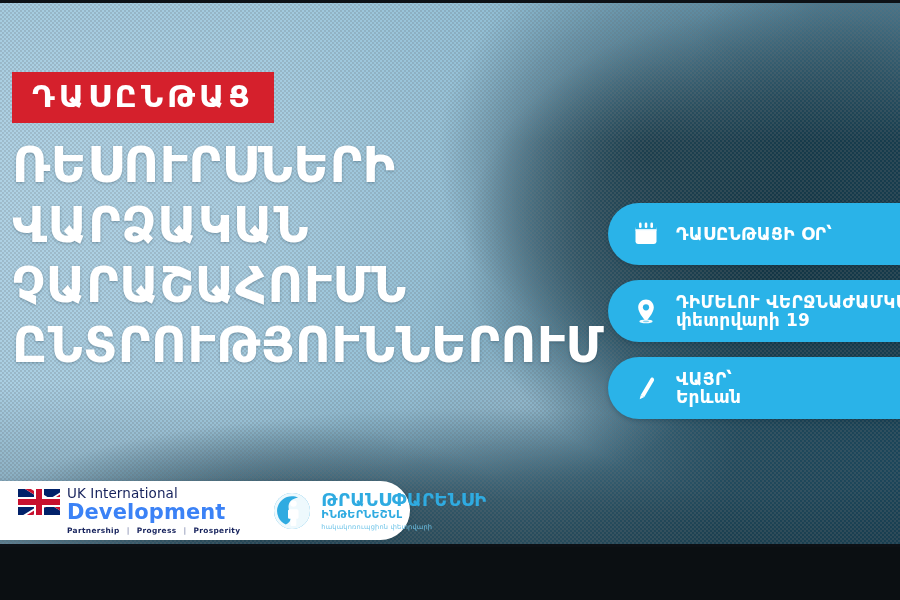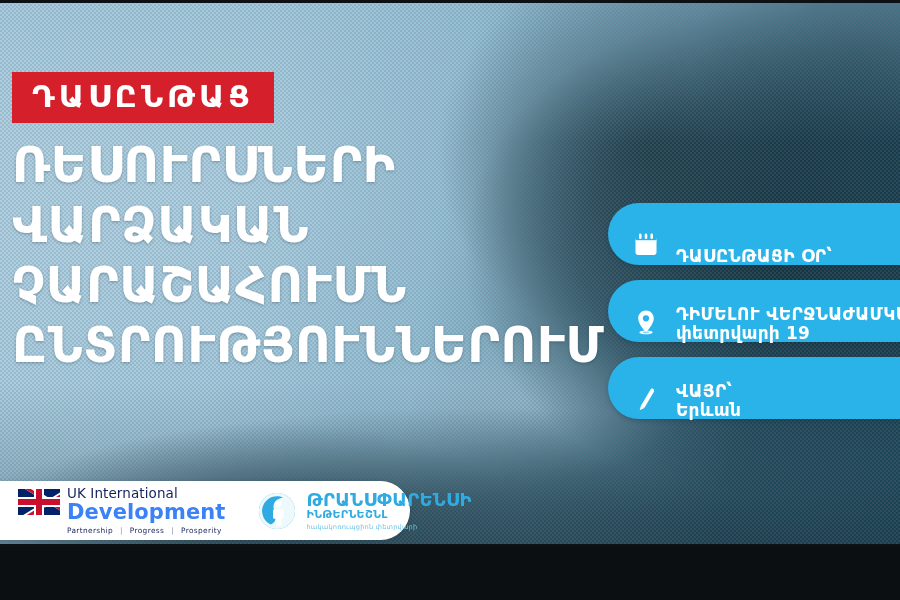--- a/index.html
+++ b/index.html
@@ -72,21 +72,21 @@
     position:absolute;left:12px;top:136px;
     color:#ffffff;font-weight:700;
     font-size:49px;line-height:60px;letter-spacing:.5px;
     text-shadow:0 1px 3px rgba(20,50,65,.35);
   }
   .headline div{white-space:nowrap;}
 
   
   .cards{position:absolute;left:608px;top:203px;width:292px;}
   .card{
-    position:relative;display:flex;align-items:flex-end;
+    position:relative;display:flex;align-items:center;
     background:#2ab3e8;color:#fff;
     height:62px;margin-bottom:15px;
     border-radius:31px 0 0 31px;
     padding-left:18px;box-sizing:border-box;
     box-shadow:0 2px 4px rgba(10,40,55,.25);
   }
   .card .ico{
     width:40px;min-width:40px;height:40px;
     display:flex;align-items:center;justify-content:center;
   }
@@ -114,21 +114,21 @@
   .uk-d2{width:200%;height:5px;background:#fff;top:10px;left:-25%;transform:rotate(-31.6deg);}
   .uk-d3{width:200%;height:2.6px;background:#C8102E;top:11.5px;left:-25%;transform:rotate(31.6deg);}
   .uk-d4{width:200%;height:2.6px;background:#C8102E;top:11.5px;left:-25%;transform:rotate(-31.6deg);}
   .uk-hw{left:0;right:0;top:8.2px;height:9.6px;background:#fff;width:100%;}
   .uk-vw{top:0;bottom:0;left:16.2px;width:9.6px;background:#fff;height:100%;}
   .uk-hr{left:0;right:0;top:10.4px;height:5.2px;background:#C8102E;width:100%;}
   .uk-vr{top:0;bottom:0;left:18.4px;width:5.2px;background:#C8102E;height:100%;}
   .uktext{line-height:1;}
   .uk-l1{font-size:13.5px;color:#16225c;font-weight:400;letter-spacing:.1px;}
   .uk-l2{font-size:21px;color:#3b82f6;font-weight:700;letter-spacing:.1px;margin-top:1px;}
-  .uk-l3{font-size:7.4px;color:#16225c;letter-spacing:.35px;margin-top:4px;white-space:nowrap;}
+  .uk-l3{font-size:7.4px;color:#16225c;letter-spacing:.35px;margin-top:4px;white-space:nowrap;font-weight:bold;}
   .uk-l3 span.sep{color:#8b93b4;padding:0 7px;}
 
   .tilogo{display:flex;align-items:center;margin-left:32px;}
   .ti-mark{width:40px;height:40px;margin-right:9px;flex:0 0 auto;}
   .ti-text{line-height:1.05;}
   .ti-l1{font-size:18px;color:#2fabe1;font-weight:700;letter-spacing:.3px;white-space:nowrap;}
   .ti-l2{font-size:11px;color:#2fabe1;font-weight:700;letter-spacing:.3px;white-space:nowrap;}
   .ti-l3{font-size:6.6px;color:#6fc4e8;letter-spacing:.2px;margin-top:2.5px;white-space:nowrap;}
 </style>
 </head>

